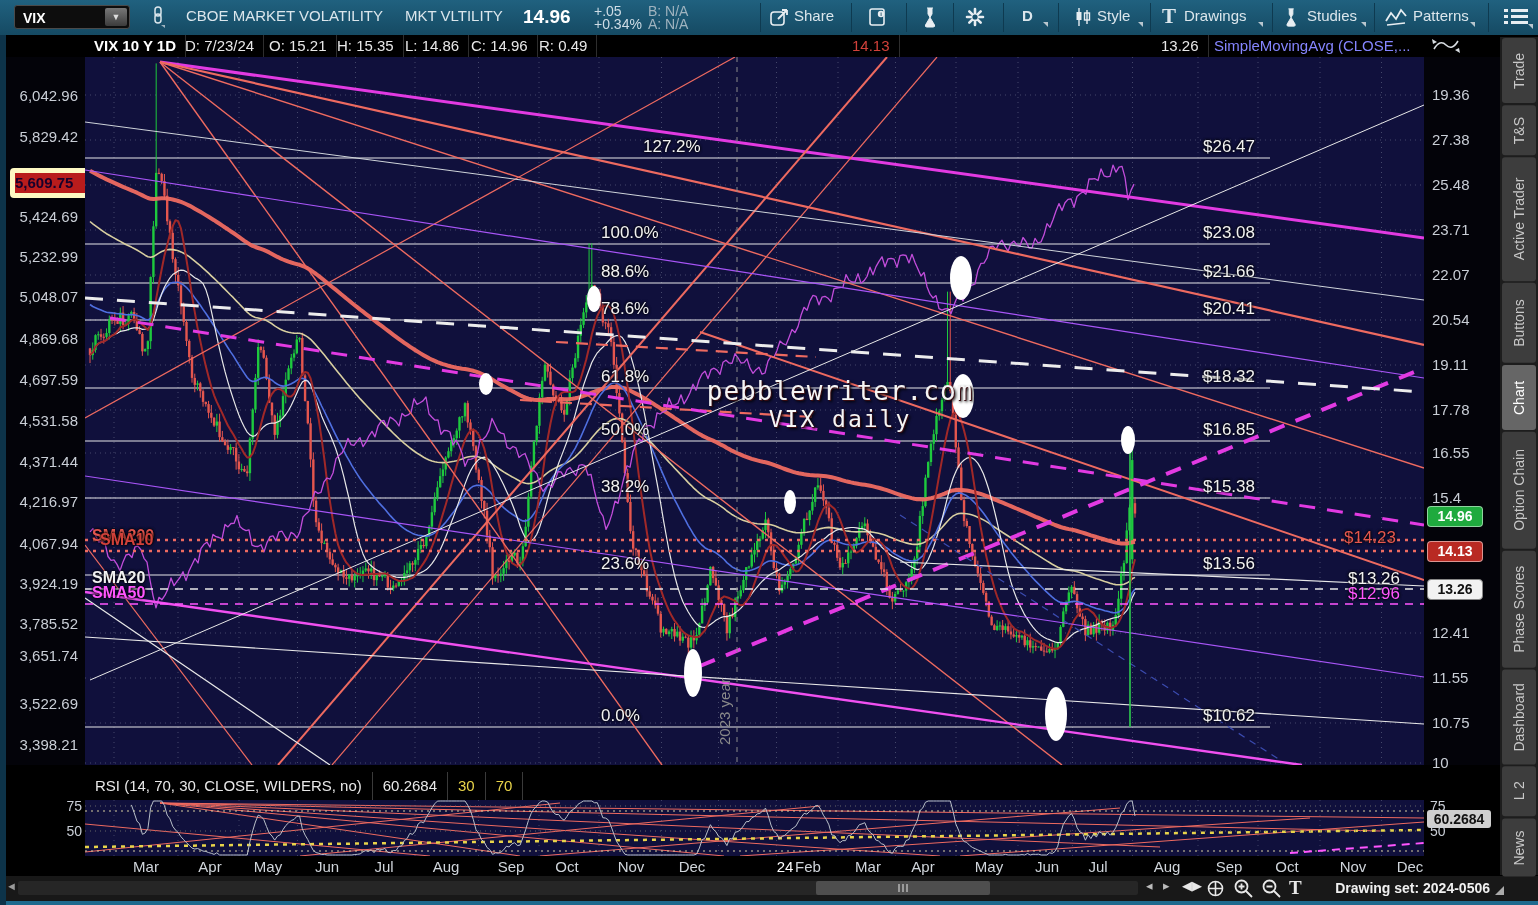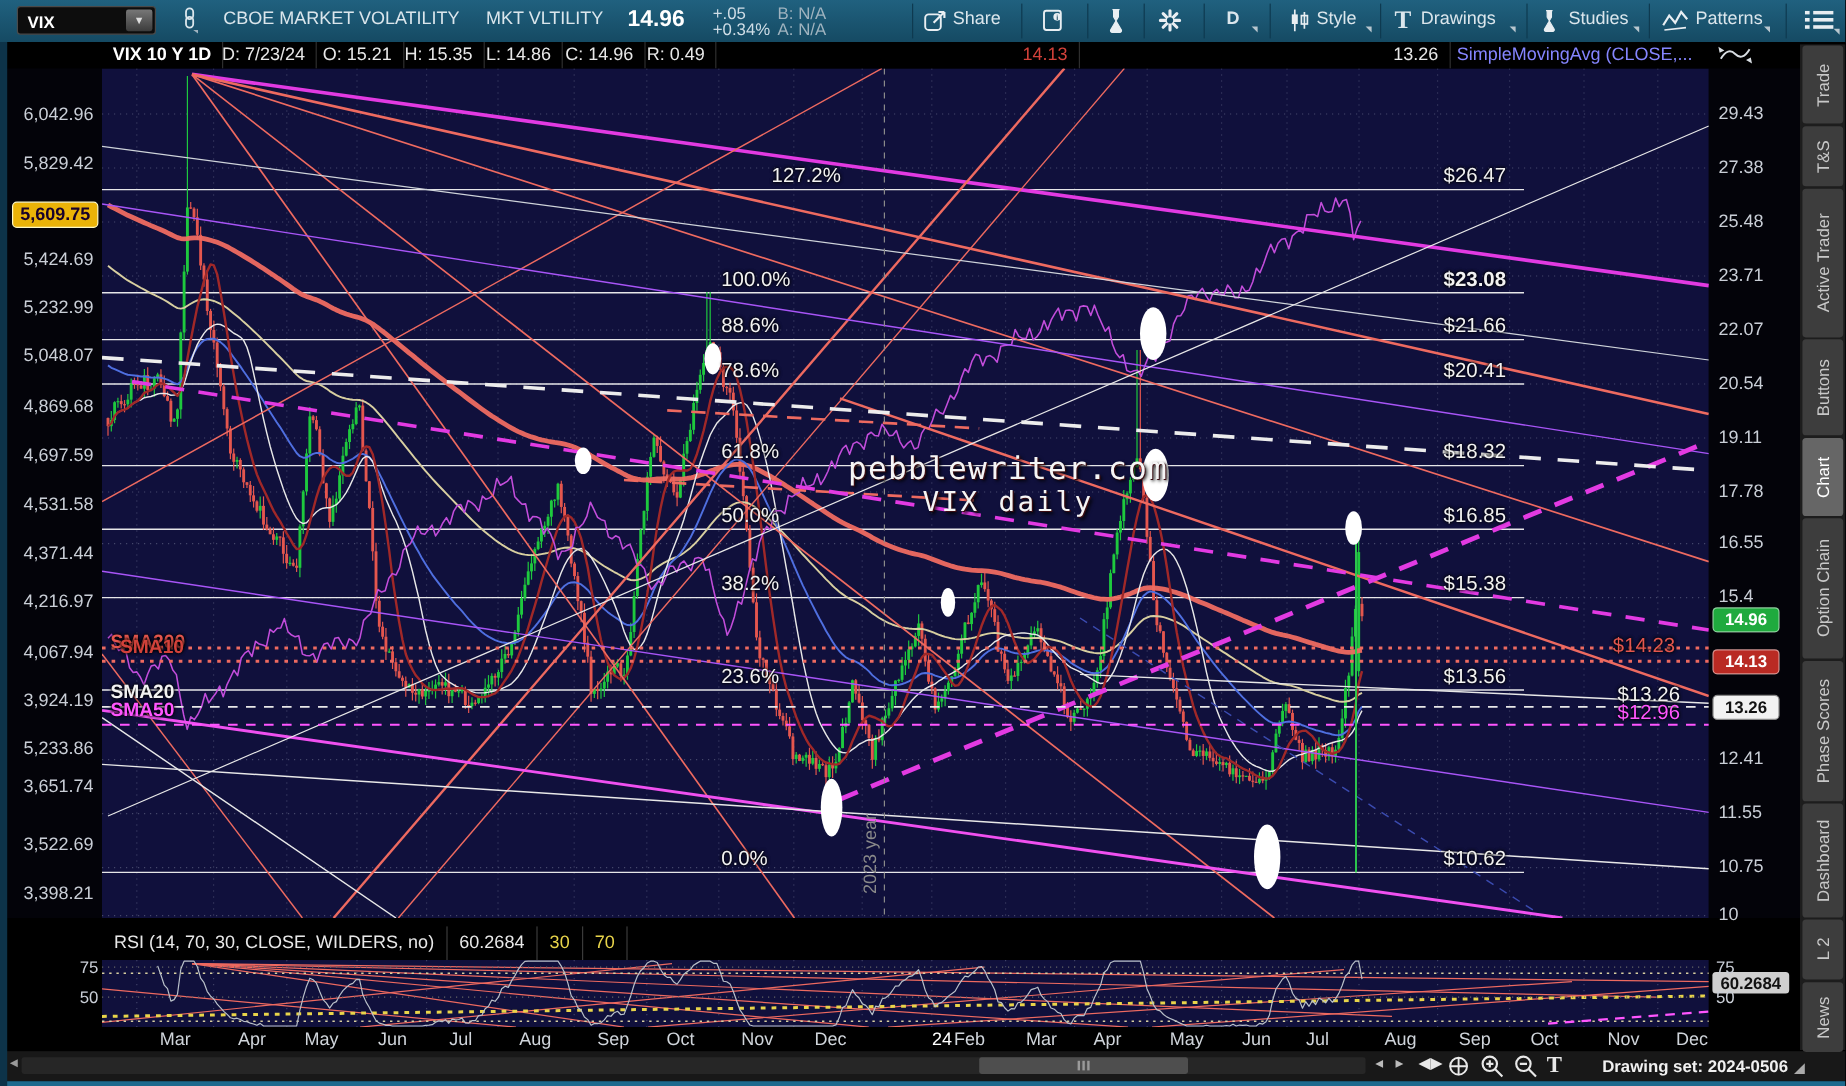--- a/index.html
+++ b/index.html
@@ -20,22 +20,22 @@
   .ico{position:absolute;top:6px;}
   
   #chart-header{left:0;top:35px;width:1538px;height:22px;background:#000;color:#e8e8e8;font-size:15px;}
   .ch-seg{position:absolute;top:0;height:22px;line-height:22px;padding:0 9px;border-right:1px solid #2e2e2e;white-space:nowrap;}
   
   #left-axis{left:0;top:57px;width:85px;height:708px;background:#030309;}
   #right-axis{left:1424px;top:57px;width:76px;height:708px;background:#030309;}
   .tick{position:absolute;color:#c9ced6;font-size:15px;white-space:nowrap;}
   .price-badge{position:absolute;left:1427px;width:54px;height:19px;border-radius:4px;font-size:14px;font-weight:bold;
                text-align:center;line-height:19px;}
-  #left-badge{position:absolute;left:10px;width:70px;height:20px;background:#eab308;border:1px solid #fef9c3;
-              border-radius:4px;color:#17012b;font-size:15px;font-weight:bold;text-align:center;line-height:20px;}
+  #left-badge{position:absolute;left:10px;width:70px;height:20px;background:#b91c1c;border:5px solid #fef9c3;
+              border-radius:4px;color:#17012b;font-size:15px;font-weight:bold;line-height:20px;}
   
   .fib-label,.side-label,.sma-tag{position:absolute;font-size:17px;color:#f2f2f2;white-space:nowrap;pointer-events:none;
             text-shadow:0 0 3px #000,0 0 3px #000;}
   #watermark{left:690px;top:376px;width:300px;text-align:center;color:#f5f5f5;pointer-events:none;
              font-family:"DejaVu Sans Mono",monospace;text-shadow:1px 1px 0 #3a0d12,2px 2px 3px #000;}
   #watermark .w1{font-size:26px;letter-spacing:1px;}
   #watermark .w2{font-size:23px;letter-spacing:2px;}
   
   #rsi-header{left:85px;top:772px;width:1339px;height:28px;background:#000;display:flex;align-items:center;
               color:#e8e8e8;font-size:15px;}
@@ -171,28 +171,28 @@
       <div class="tick" style="right: 7px; top: 151px;">5,424.69</div>
       <div class="tick" style="right: 7px; top: 191px;">5,232.99</div>
       <div class="tick" style="right: 7px; top: 231px;">5,048.07</div>
       <div class="tick" style="right: 7px; top: 273px;">4,869.68</div>
       <div class="tick" style="right: 7px; top: 314px;">4,697.59</div>
       <div class="tick" style="right: 7px; top: 355px;">4,531.58</div>
       <div class="tick" style="right: 7px; top: 396px;">4,371.44</div>
       <div class="tick" style="right: 7px; top: 436px;">4,216.97</div>
       <div class="tick" style="right: 7px; top: 478px;">4,067.94</div>
       <div class="tick" style="right: 7px; top: 518px;">3,924.19</div>
-      <div class="tick" style="right: 7px; top: 558px;">5,233.86</div>
+      <div class="tick" style="right: 7px; top: 558px;">3,785.52</div>
       <div class="tick" style="right: 7px; top: 590px;">3,651.74</div>
       <div class="tick" style="right: 7px; top: 638px;">3,522.69</div>
       <div class="tick" style="right: 7px; top: 679px;">3,398.21</div>
       <div id="left-badge" style="top: 111px;">5,609.75</div>
     </div>
 <div class="abs" id="right-axis">
-      <div class="tick" style="left: 8px; top: 29px;">29.43</div>
+      <div class="tick" style="left: 8px; top: 29px;">19.36</div>
       <div class="tick" style="left: 8px; top: 74px;">27.38</div>
       <div class="tick" style="left: 8px; top: 119px;">25.48</div>
       <div class="tick" style="left: 8px; top: 164px;">23.71</div>
       <div class="tick" style="left: 8px; top: 209px;">22.07</div>
       <div class="tick" style="left: 8px; top: 254px;">20.54</div>
       <div class="tick" style="left: 8px; top: 299px;">19.11</div>
       <div class="tick" style="left: 8px; top: 344px;">17.78</div>
       <div class="tick" style="left: 8px; top: 387px;">16.55</div>
       <div class="tick" style="left: 8px; top: 432px;">15.4</div>
       <div class="tick" style="left: 8px; top: 567px;">12.41</div>
@@ -1068,21 +1068,21 @@
       </g>
     </svg>
 <div class="abs" id="plot-overlay" style="left:0;top:0;width:1538px;height:905px;pointer-events:none">
   <div class="abs" id="watermark">
     <div class="w1">pebblewriter.com</div>
     <div class="w2">VIX daily</div>
   </div>
 <div class="fib-label" style="left: 601px; top: 137px; margin-left: 42px;">127.2%</div>
       <div class="fib-label" style="left: 1203px; top: 137px;">$26.47</div>
       <div class="fib-label" style="left: 601px; top: 223px;">100.0%</div>
-      <div class="fib-label" style="left: 1203px; top: 223px; font-weight: bold;">$23.08</div>
+      <div class="fib-label" style="left: 1203px; top: 223px;">$23.08</div>
       <div class="fib-label" style="left: 601px; top: 262px;">88.6%</div>
       <div class="fib-label" style="left: 1203px; top: 262px;">$21.66</div>
       <div class="fib-label" style="left: 601px; top: 299px;">78.6%</div>
       <div class="fib-label" style="left: 1203px; top: 299px;">$20.41</div>
       <div class="fib-label" style="left: 601px; top: 367px;">61.8%</div>
       <div class="fib-label" style="left: 1203px; top: 367px;">$18.32</div>
       <div class="fib-label" style="left: 601px; top: 420px;">50.0%</div>
       <div class="fib-label" style="left: 1203px; top: 420px;">$16.85</div>
       <div class="fib-label" style="left: 601px; top: 477px;">38.2%</div>
       <div class="fib-label" style="left: 1203px; top: 477px;">$15.38</div>

